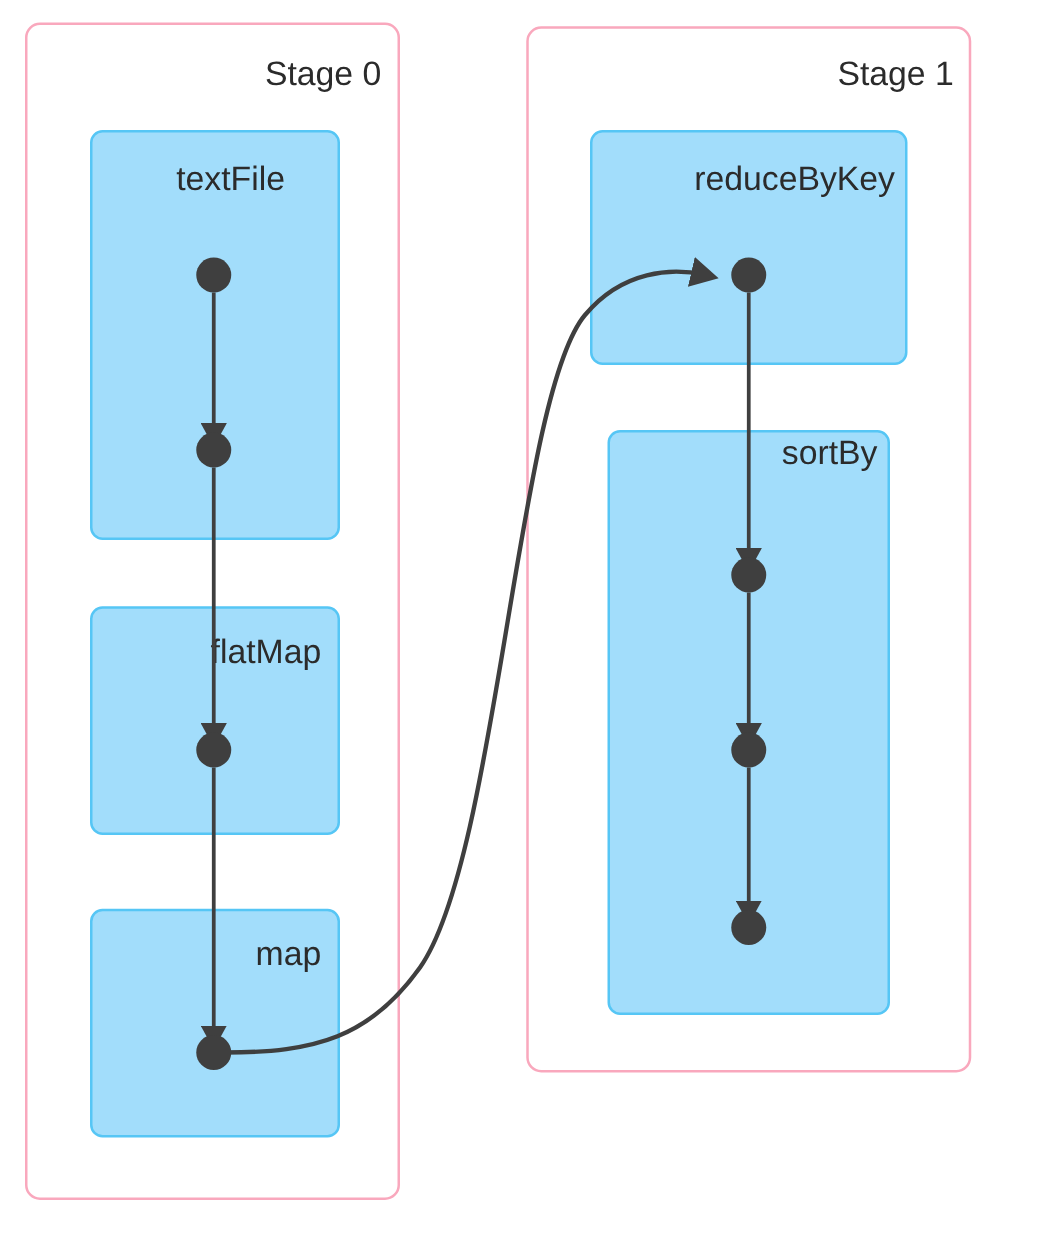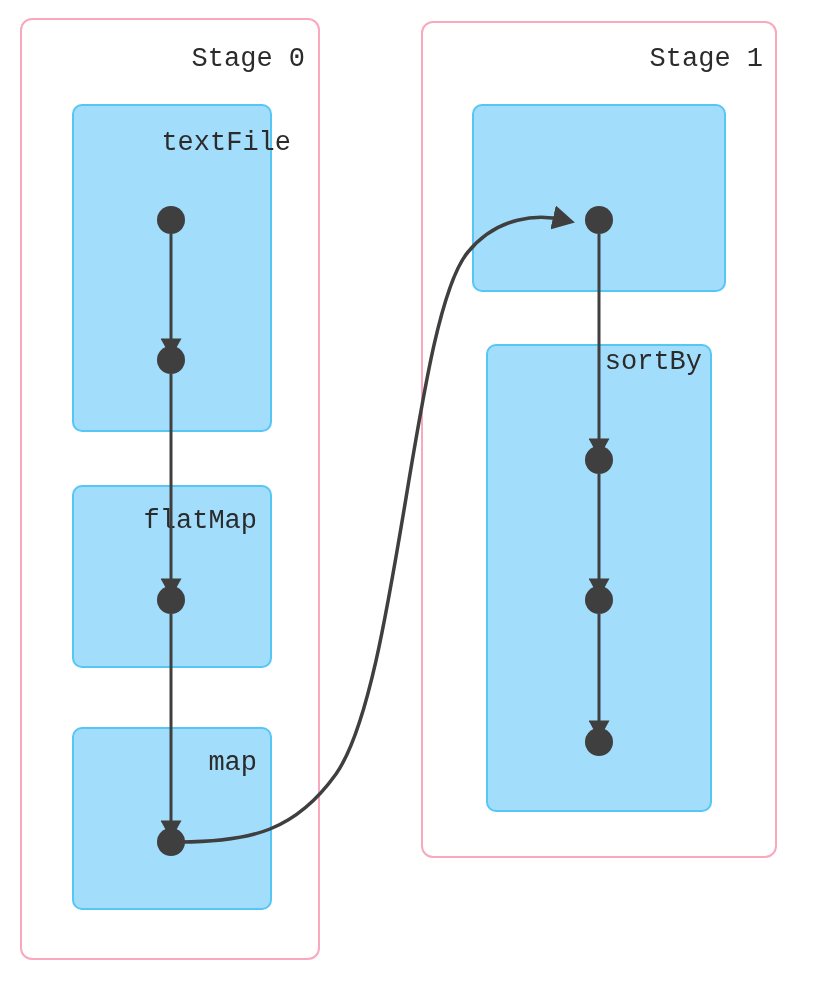--- a/index.html
+++ b/index.html
@@ -5,21 +5,21 @@
   html, body {
     margin: 0;
     padding: 0;
     background: #ffffff;
   }
   #canvas {
     position: relative;
     width: 834px;
     height: 968px;
     background: #ffffff;
-    font-family: Liberation Mono, monospace;
+    font-family: Liberation Sans, sans-serif;
     overflow: hidden;
   }
   
   .stage-box {
     position: absolute;
     border: 2px solid #f9a8bd;
     border-radius: 12px;
     background: transparent;
     box-sizing: border-box;
   }
@@ -59,32 +59,33 @@
 </style>
 </head>
 <body>
 
 <div id="canvas">
 
   <div class="stage-box" style="left:20px; top:18px; width:300px; height:942px;"></div>
   <div class="stage-label" style="right:529px; top:46px;">Stage 0</div>
 
   <div class="op-box" style="left:72px; top:104px; width:200px; height:328px;"></div>
-  <div class="op-label" style="right:543px; top:130px;">textFile</div>
+  <div class="op-label" style="right:606px; top:130px;">textFile</div>
 
   <div class="op-box" style="left:72px; top:485px; width:200px; height:183px;"></div>
   <div class="op-label" style="right:577px; top:508px;">flatMap</div>
 
   <div class="op-box" style="left:72px; top:727px; width:200px; height:183px;"></div>
   <div class="op-label" style="right:577px; top:750px;margin-left:16px;">map</div>
 
   <div class="stage-box" style="left:421px; top:21px; width:356px; height:837px;"></div>
   <div class="stage-label" style="right:71px; top:46px;text-align:right;">Stage 1</div>
 
   <div class="op-box" style="left:472px; top:104px; width:254px; height:188px;"></div>
+  <div class="op-label" style="right:118px; top:130px;">reduceByKey</div>
 
   <div class="op-box" style="left:486px; top:344px; width:226px; height:468px;"></div>
   <div class="op-label" style="right:132px; top:349px;">sortBy</div>
 
   <svg id="wiring" viewBox="0 0 834 1004">
     <defs>
       <marker id="arrow" markerWidth="7" markerHeight="7" refX="3.2" refY="3.5" orient="auto" markerUnits="strokeWidth">
         <path d="M 0 0 L 6.4 3.5 L 0 7 z" fill="#3f3f3f"></path>
       </marker>
     </defs>

